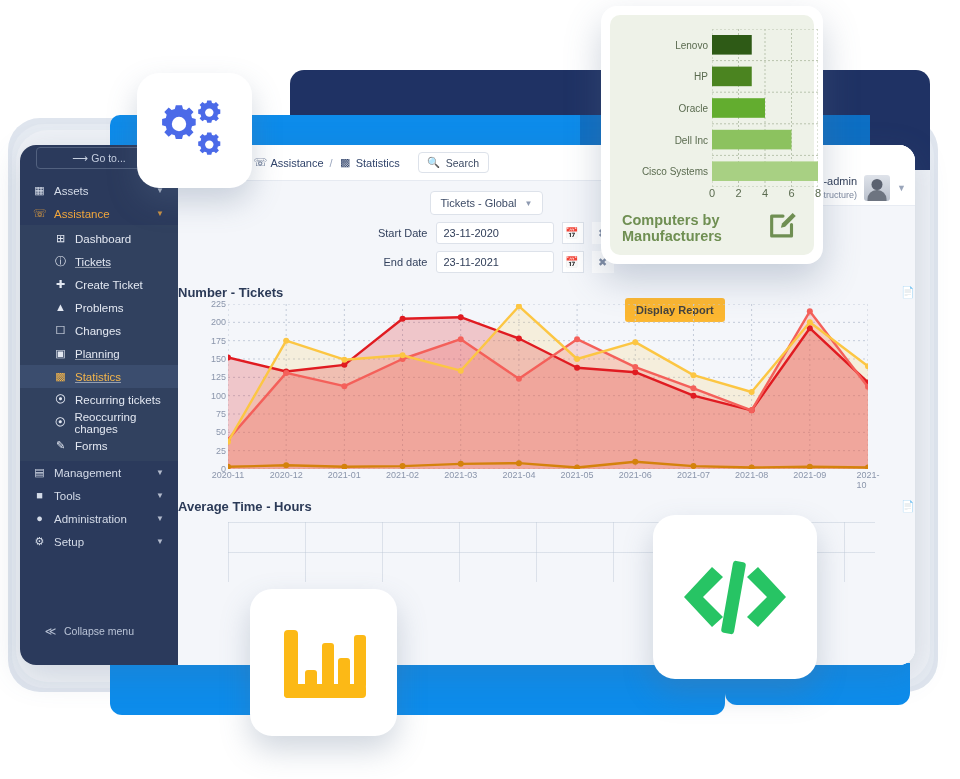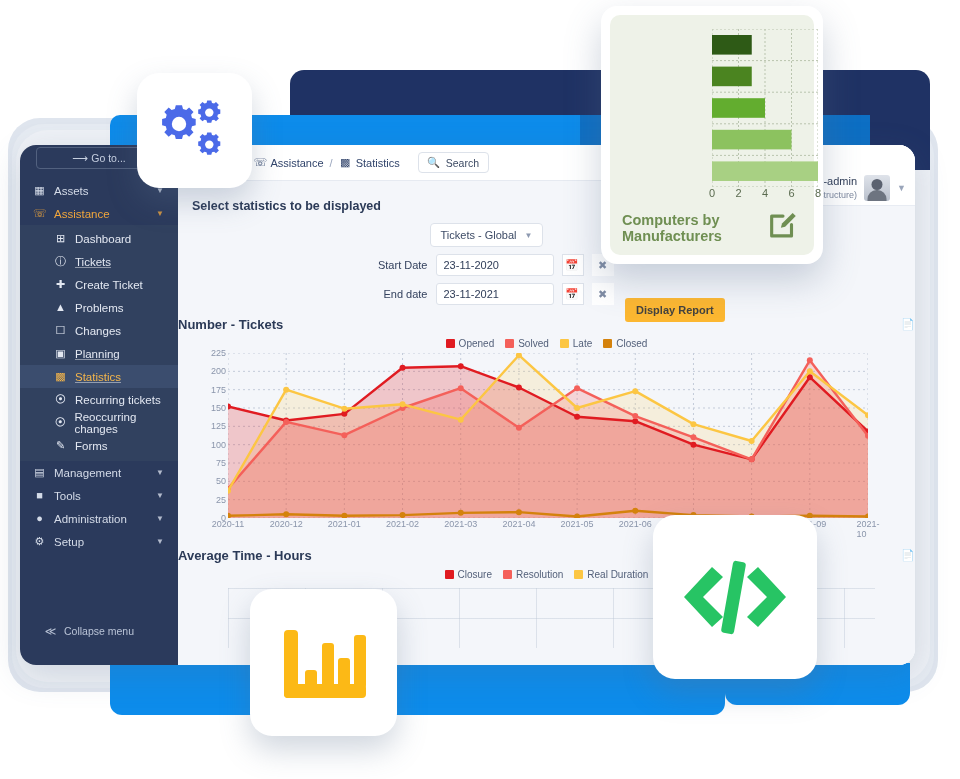--- a/index.html
+++ b/index.html
@@ -314,21 +314,20 @@
         <span class="crumb">
           <span class="ico">▩</span>
           <span>Statistics</span>
         </span>
         <span class="search-chip">
           <span>🔍</span>
           <span>Search</span>
         </span>
       </div>
 
-      <div class="page-title">Select statistics to be displayed</div>
 
       <div class="select-row">
         <div class="sel-box">
           <span>Tickets - Global</span>
           <span style="font-size:8px;color:#8d99b0;">▼</span>
         </div>
       </div>
 
       <div class="field-row">
         <span class="field-label">Start Date</span>
@@ -342,38 +341,20 @@
         <span class="field-input">23-11-2021</span>
         <span class="field-btn">📅</span>
         <span class="field-btn" style="border:none;">✖</span>
       </div>
 
       <div class="display-report">Display Report</div>
 
       <div class="chart-title">
         <span>Number - Tickets</span>
         <span style="font-size:11px;">📄</span>
-      </div>
-      <div class="legend">
-        <span class="li">
-          <span class="sw" style="background:#e01b21"></span>
-          <span>Opened</span>
-        </span>
-        <span class="li">
-          <span class="sw" style="background:#f4605a"></span>
-          <span>Solved</span>
-        </span>
-        <span class="li">
-          <span class="sw" style="background:#fcc643"></span>
-          <span>Late</span>
-        </span>
-        <span class="li">
-          <span class="sw" style="background:#d4820c"></span>
-          <span>Closed</span>
-        </span>
       </div>
 
       <div class="chart-wrap">
         <div id="ytick-holder" style="position:absolute;left:0;top:0;width:48px;height:165px;">
             <div class="ylab" style="top: 165px;">0</div>
             <div class="ylab" style="top: 146.667px;">25</div>
             <div class="ylab" style="top: 128.333px;">50</div>
             <div class="ylab" style="top: 110px;">75</div>
             <div class="ylab" style="top: 91.6667px;">100</div>
             <div class="ylab" style="top: 73.3333px;">125</div>
@@ -474,53 +455,46 @@
             <div class="xlab" style="left: 523.636px;">2021-08</div>
             <div class="xlab" style="left: 581.818px;">2021-09</div>
             <div class="xlab" style="left: 640px;">2021-10</div>
           </div>
       </div>
 
       <div class="chart-title" style="margin-top:10px;">
         <span>Average Time - Hours</span>
         <span style="font-size:11px;">📄</span>
       </div>
-      <div class="legend">
-        <span class="li">
-          <span class="sw" style="background:#e01b21"></span>
-          <span>Closure</span>
-        </span>
-        <span class="li">
-          <span class="sw" style="background:#f4605a"></span>
-          <span>Resolution</span>
-        </span>
-        <span class="li">
-          <span class="sw" style="background:#fcc643"></span>
-          <span>Real Duration</span>
-        </span>
-      </div>
       <div style="position:relative;margin:8px 40px 0 50px;height:60px;
                   background-image:linear-gradient(to right,rgba(190,200,215,.45) 1px,transparent 1px),
                                    linear-gradient(to bottom,rgba(190,200,215,.45) 1px,transparent 1px);
                   background-size:77px 30px;"></div>
     </div>
 
     <div class="avatar-bar">
       <div style="text-align:right;line-height:1.35;">
         <div style="font-size:11px;color:#2f3c56;">-admin</div>
         <div style="font-size:9px;color:#7d889e;">ree structure)</div>
       </div>
       <div class="avatar"></div>
       <span style="font-size:9px;color:#9aa5ba;">▼</span>
     </div>
 
   </div>
 
   <div class="green-card">
     <div class="green-inner">
+      <div id="mfr-labels" style="position:absolute;left:0;top:0;width:98px;height:180px;">
+          <div class="mfr-label" style="top: 29.8px;">Lenovo</div>
+          <div class="mfr-label" style="top: 61.4px;">HP</div>
+          <div class="mfr-label" style="top: 93px;">Oracle</div>
+          <div class="mfr-label" style="top: 124.6px;">Dell Inc</div>
+          <div class="mfr-label" style="top: 156.2px;">Cisco Systems</div>
+        </div>
       <svg id="mfr-svg" style="position:absolute;left:102px;top:14px;" width="106" height="158">
           <line x1="0" x2="0" y1="0" y2="158" stroke="#b9c4ae" stroke-dasharray="2 2"></line>
           <line x1="26.5" x2="26.5" y1="0" y2="158" stroke="#b9c4ae" stroke-dasharray="2 2"></line>
           <line x1="53" x2="53" y1="0" y2="158" stroke="#b9c4ae" stroke-dasharray="2 2"></line>
           <line x1="79.5" x2="79.5" y1="0" y2="158" stroke="#b9c4ae" stroke-dasharray="2 2"></line>
           <line x1="106" x2="106" y1="0" y2="158" stroke="#b9c4ae" stroke-dasharray="2 2"></line>
           <line x1="0" x2="106" y1="0" y2="0" stroke="#b9c4ae" stroke-dasharray="2 2"></line>
           <line x1="0" x2="106" y1="31.6" y2="31.6" stroke="#b9c4ae" stroke-dasharray="2 2"></line>
           <line x1="0" x2="106" y1="63.2" y2="63.2" stroke="#b9c4ae" stroke-dasharray="2 2"></line>
           <line x1="0" x2="106" y1="94.80000000000001" y2="94.80000000000001" stroke="#b9c4ae" stroke-dasharray="2 2"></line>

